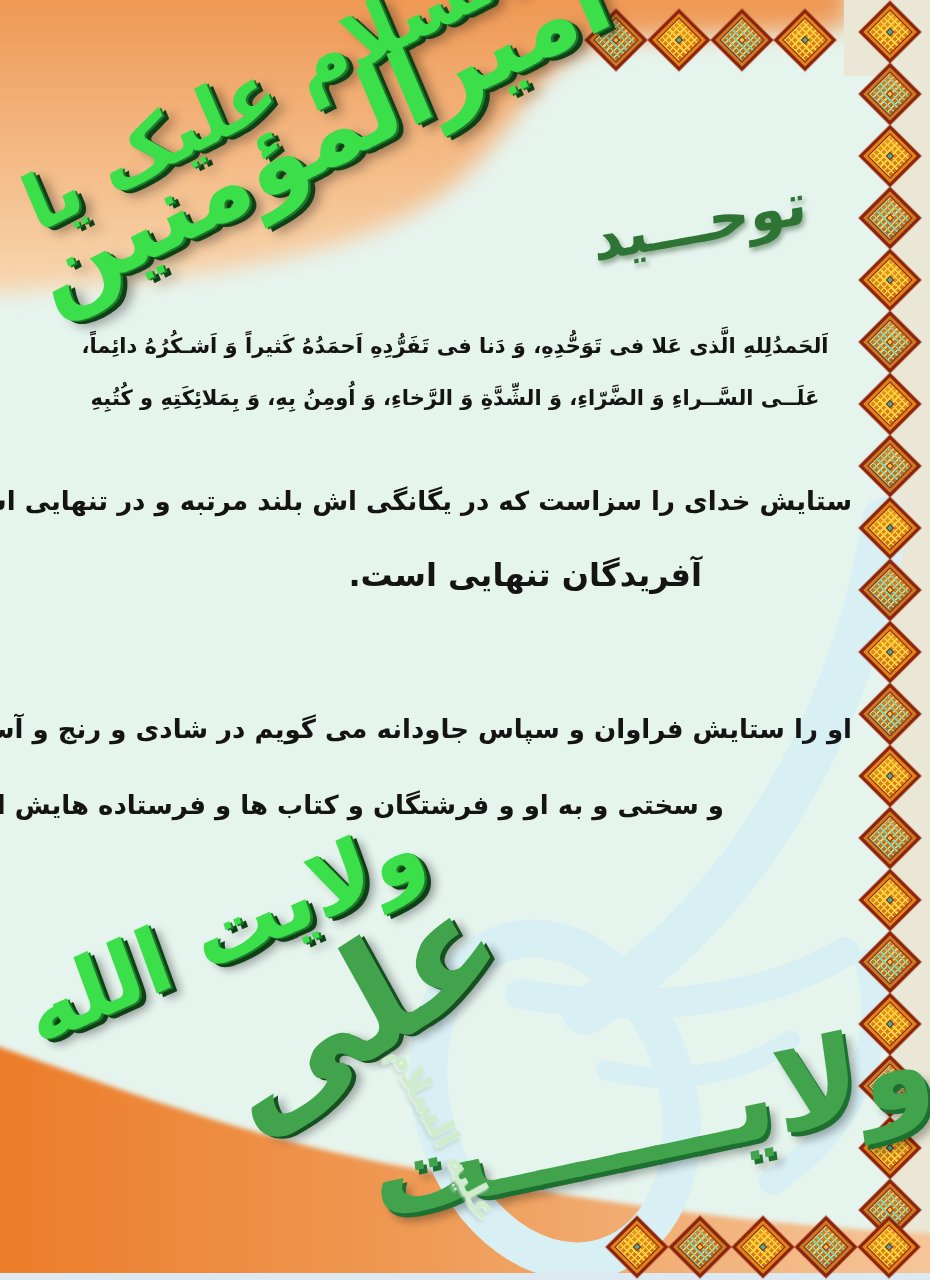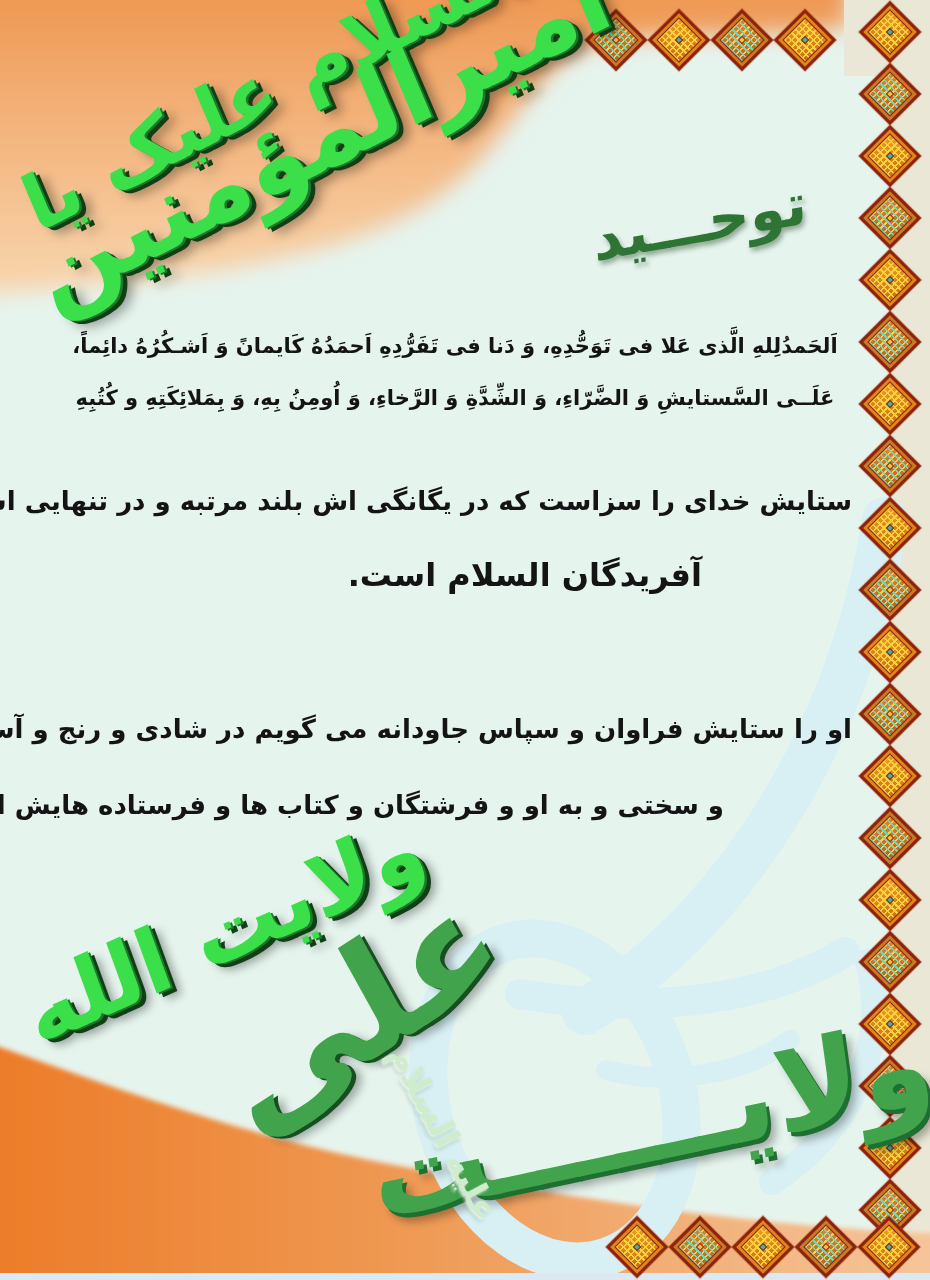--- a/index.html
+++ b/index.html
@@ -254,27 +254,27 @@
     </div>
 
   <div class="cal greeting">
     <div class="g1">السلام علیک یا</div>
     <div class="g2">امیرالمؤمنین</div>
   </div>
 
   <div class="cal section-title">توحـــید</div>
 
   <div class="arabic-block">
-    <div class="aline">اَلحَمدُلِلهِ الَّذی عَلا فی تَوَحُّدِهِ، وَ دَنا فی تَفَرُّدِهِ اَحمَدُهُ کَایمانً وَ اَشـکُرُهُ دائِماً،</div>
-    <div class="aline">عَلَــی السَّستایشِ وَ الضَّرّاءِ، وَ الشِّدَّةِ وَ الرَّخاءِ، وَ اُومِنُ بِهِ، وَ بِمَلائِکَتِهِ و کُتُبِهِ</div>
+    <div class="aline">اَلحَمدُلِلهِ الَّذی عَلا فی تَوَحُّدِهِ، وَ دَنا فی تَفَرُّدِهِ اَحمَدُهُ کَثیراً وَ اَشـکُرُهُ دائِماً،</div>
+    <div class="aline">عَلَــی السَّــراءِ وَ الضَّرّاءِ، وَ الشِّدَّةِ وَ الرَّخاءِ، وَ اُومِنُ بِهِ، وَ بِمَلائِکَتِهِ و کُتُبِهِ</div>
   </div>
 
   <div class="persian-block p1">
     <div class="pline l1">ستایش خدای را سزاست که در یگانگی اش بلند مرتبه و در تنهایی اش به</div>
-    <div class="pline l2">آفریدگان السلام است.</div>
+    <div class="pline l2">آفریدگان تنهایی است.</div>
   </div>
 
   <div class="persian-block p2">
     <div class="pline l1">او را ستایش فراوان و سپاس جاودانه می گویم در شادی و رنج و آسایش</div>
     <div class="pline l2">و سختی و به او و فرشتگان و کتاب ها و فرستاده هایش ایمان داشته.</div>
   </div>
 
   <div class="cal wilayat-allah">ولایت الله</div>
   <div class="cal ali">علی</div>
   <div class="cal wilayat">ولایــــــت</div>

